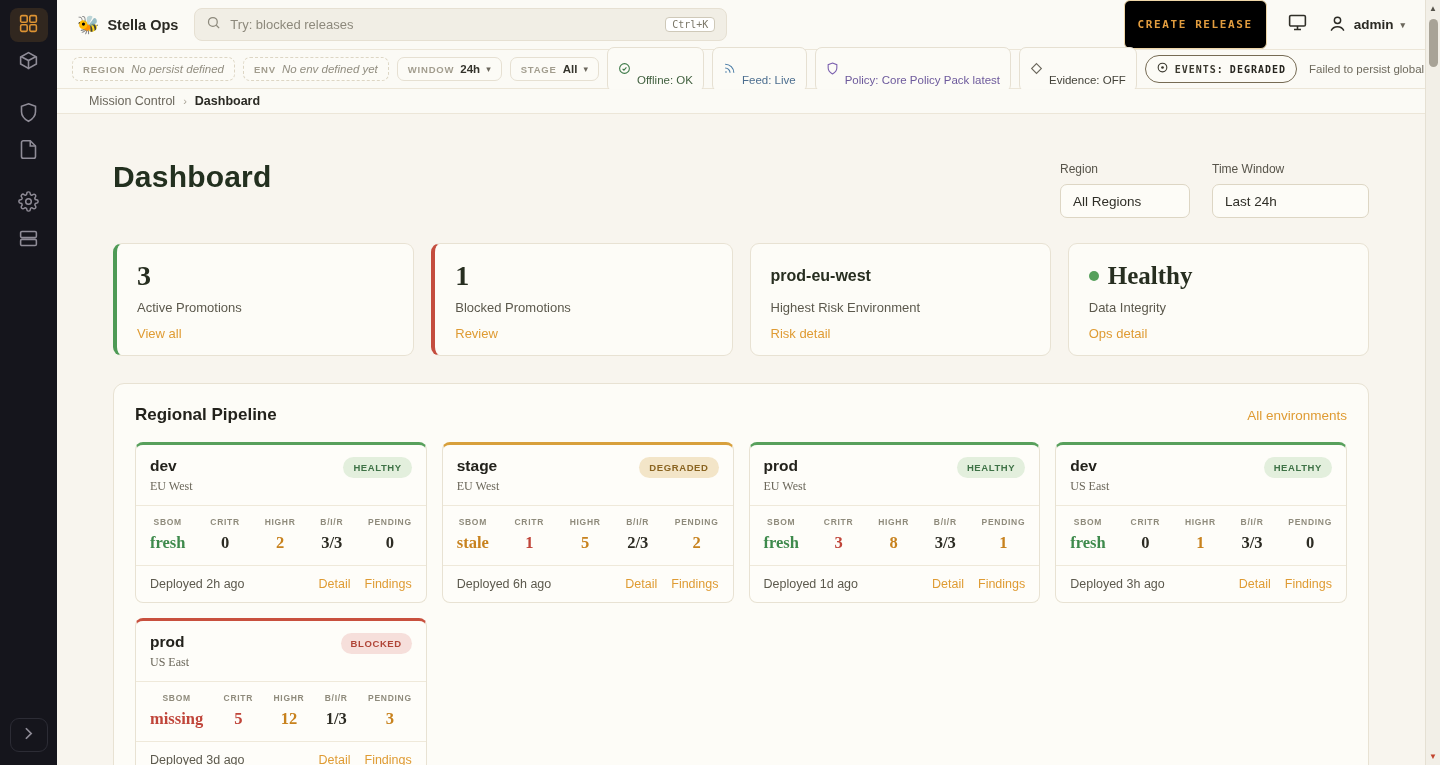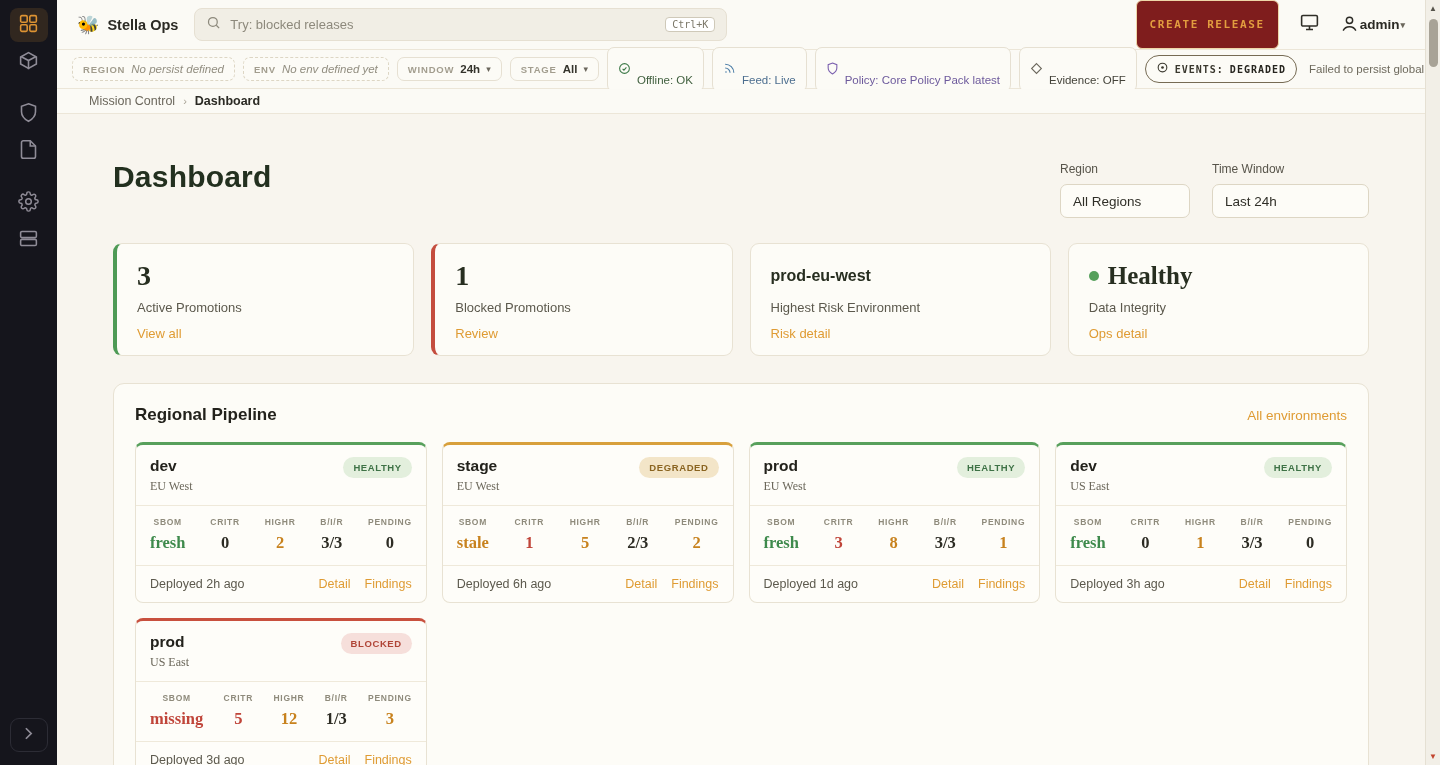--- a/index.html
+++ b/index.html
@@ -21,24 +21,24 @@
 
   .topbar { height:50px; background:#fbfaf5; display:flex; align-items:center; padding:0 20px; gap:16px; border-bottom:1px solid #ece6d8; flex-shrink:0; }
   .brand { display:flex; align-items:center; gap:8px; font-weight:bold; font-size:14.5px; color:#2b2a24; cursor:pointer; }
   .brand .logo { font-size:18px; }
   .search { width:533px; height:33px; background:#f1eee5; border:1px solid #e6e0d2; border-radius:8px; display:flex; align-items:center; padding:0 11px; gap:9px; color:#8d897c; }
   .search svg { width:15px; height:15px; flex-shrink:0; }
   .search input { flex:1; border:none; background:transparent; outline:none; font-size:13px; color:#55524a; font-family:"Liberation Sans",sans-serif; }
   .search input::placeholder { color:#8d897c; opacity:1; }
   .kbd { border:1px solid #cfc9b9; border-radius:4px; font-family:"DejaVu Sans Mono",monospace; font-size:10px; padding:1px 6px; color:#7c7869; background:#ffffff; }
   .topbar-right { margin-left:auto; display:flex; align-items:center; gap:20px; }
-  .create-btn { font-family:"DejaVu Sans Mono",monospace; font-size:11px; letter-spacing:1.6px; color:#e29d3f; background:#7f1d1d; border:1px solid #eed6a8; border-radius:6px; padding:17px 13px; font-weight:bold; cursor:pointer; }
+  .create-btn { font-family:"DejaVu Sans Mono",monospace; font-size:11px; letter-spacing:1.6px; color:#e29d3f; background:#000000; border:1px solid #eed6a8; border-radius:6px; padding:17px 13px; font-weight:bold; cursor:pointer; }
   .icon-btn { color:#2f2e27; display:flex; align-items:center; cursor:pointer; }
   .icon-btn svg { width:21px; height:21px; }
-  .user { display:flex; align-items:center; gap:1px; font-size:13.5px; font-weight:bold; color:#2b2a24; cursor:pointer; }
+  .user { display:flex; align-items:center; gap:7px; font-size:13.5px; font-weight:bold; color:#2b2a24; cursor:pointer; }
   .user svg { width:19px; height:19px; }
   .caret { font-size:9px; color:#6b675c; }
 
   
   .contextbar { height:39px; background:#fbfaf5; border-bottom:1px solid #ece6d8; display:flex; align-items:center; padding:0 15px; gap:8px; flex-shrink:0; white-space:nowrap; }
   .pill { display:inline-flex; align-items:center; gap:6px; border:1px solid #e6e0d2; border-radius:7px; padding:5px 10px; font-size:11.5px; background:#fcfbf6; cursor:pointer; }
   .pill.dashed { border-style:dashed; border-color:#ddd6c4; }
   .plabel { font-size:9.5px; letter-spacing:.8px; color:#a29d8e; font-weight:bold; }
   .muted-italic { font-style:italic; color:#928e80; }
   .pvalue { font-weight:bold; color:#35342c; }

